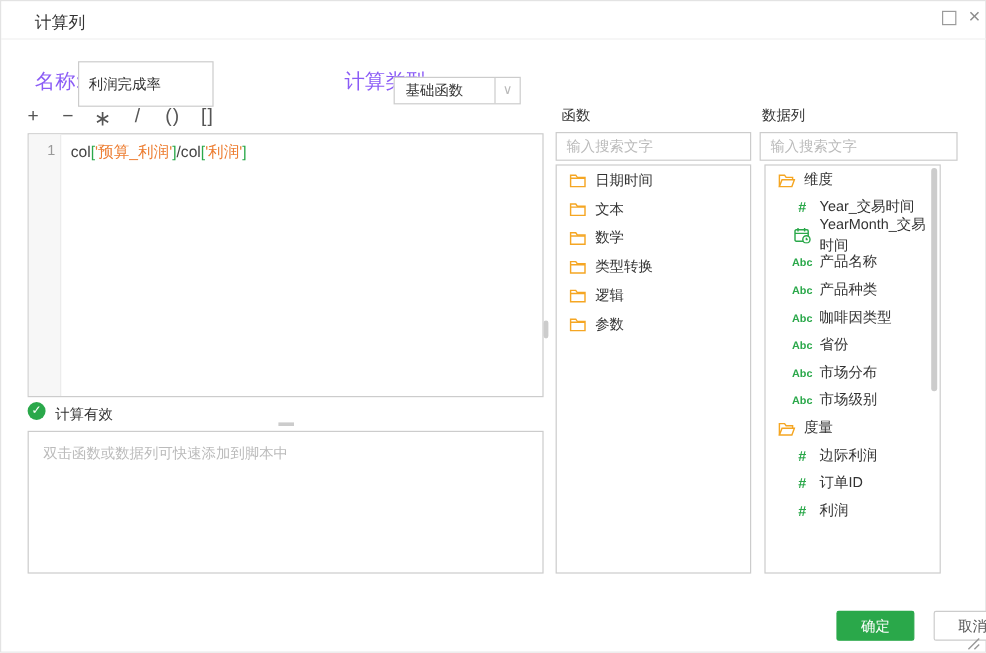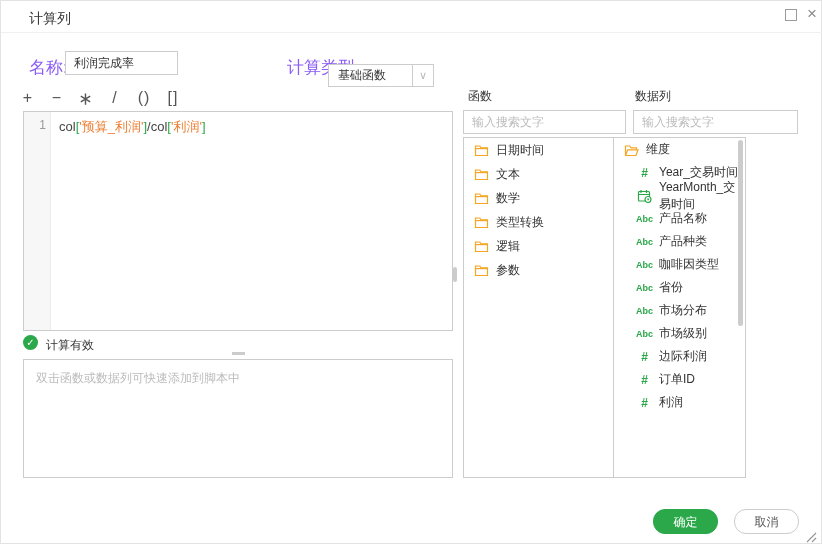--- a/index.html
+++ b/index.html
@@ -14,21 +14,21 @@
   .dialog{position:absolute;inset:0;background:#fff;border:1px solid #e3e3e3;}
 
   
   .dlg-title{position:absolute;left:28px;top:9px;font-size:14px;color:#333;}
   .win-btn-max{position:absolute;left:784px;top:8px;width:12px;height:12px;border:1px solid #9b9b9b;background:#fff;cursor:pointer;}
   .win-btn-close{position:absolute;left:802px;top:2px;width:18px;height:22px;font-size:17px;color:#8c8c8c;text-align:center;line-height:22px;cursor:pointer;}
   .dlg-divider{position:absolute;left:0;top:31px;width:822px;height:1px;background:#f0f0f0;}
 
   
   .lbl{position:absolute;font-size:17px;color:#8b5cf6;}
-  .name-input{position:absolute;left:64px;top:50px;width:113px;height:24px;border:1px solid #ccc;font-size:12px;color:#333;padding:0 8px;outline:none;font-family:inherit;}
+  .name-input{position:absolute;left:64px;top:50px;width:113px;height:38px;border:1px solid #ccc;font-size:12px;color:#333;padding:0 8px;outline:none;font-family:inherit;}
   .select-box{position:absolute;left:327px;top:63px;width:106px;height:23px;border:1px solid #ccc;background:#fff;cursor:pointer;}
   .select-value{position:absolute;left:9px;top:0;line-height:21px;font-size:12px;color:#333;}
   .select-caret{position:absolute;right:0;top:0;width:21px;height:21px;border-left:1px solid #ccc;color:#b9b9b9;font-size:11px;text-align:center;line-height:21px;}
 
   
   .editor-toolbar{position:absolute;left:19px;top:86px;height:22px;display:flex;align-items:center;gap:13px;}
   .tb-btn{min-width:16px;text-align:center;font-size:16px;color:#555;cursor:pointer;line-height:22px;letter-spacing:1px;}
   .tb-btn svg{display:block;margin-top:2px;}
 
   
@@ -52,33 +52,33 @@
 
   
   .panel-title-fn{position:absolute;left:467px;top:87px;font-size:12px;color:#333;}
   .panel-title-col{position:absolute;left:634px;top:87px;font-size:12px;color:#333;}
   .search-input{position:absolute;height:24px;border:1px solid #ccc;font-size:12px;padding:0 8px;outline:none;font-family:inherit;color:#333;}
   .search-input::placeholder{color:#bbb;}
   .fn-search{left:462px;top:109px;width:163px;}
   .col-search{left:632px;top:109px;width:165px;}
   .list-box{position:absolute;border:1px solid #ccc;background:#fff;overflow:hidden;}
   .fn-list{left:462px;top:136px;width:163px;height:341px;}
-  .col-list{left:612px;top:136px;width:133px;height:341px;}
+  .col-list{left:636px;top:136px;width:147px;height:341px;}
   .list-item{display:flex;align-items:center;height:24px;padding-left:9px;cursor:pointer;font-size:12px;color:#333;}
   .col-list .list-item{height:23px;}
   .list-item.indent-1{padding-left:22px;}
   .li-icon{width:17px;display:flex;align-items:center;justify-content:center;flex:none;margin-right:6px;}
   .icon-folder{color:var(--folder-orange);}
   .icon-cal{color:var(--accent-green);}
   .glyph-number{color:var(--accent-green);font-weight:bold;font-size:12px;}
   .glyph-text{color:var(--accent-green);font-weight:bold;font-size:9px;letter-spacing:0;}
   .col-scrollbar{position:absolute;right:2px;top:2px;width:5px;height:186px;background:#ccc;border-radius:3px;cursor:pointer;}
 
   
-  .btn{position:absolute;top:508px;width:65px;height:25px;font-size:12px;border-radius:12px;text-align:center;line-height:25px;cursor:pointer;}
+  .btn{position:absolute;top:508px;width:65px;height:25px;font-size:12px;border-radius:2px;text-align:center;line-height:25px;cursor:pointer;margin-left:44px;}
   .btn-ok{left:652px;background:var(--accent-green);color:#fff;border:1px solid var(--accent-green);}
   .btn-cancel{left:733px;background:#fff;color:#555;border:1px solid #ccc;}
   .resize-corner{position:absolute;right:4px;bottom:3px;width:11px;height:11px;cursor:nwse-resize;}
 </style>
 </head>
 <body>
 
 <div class="dialog">
 
   <div class="dlg-title">计算列</div>
@@ -239,20 +239,29 @@
           <span class="glyph-text">Abc</span>
         </span>
         <span>市场分布</span>
       </div>
       <div class="list-item indent-1">
         <span class="li-icon">
           <span class="glyph-text">Abc</span>
         </span>
         <span>市场级别</span>
       </div>
+      <div class="list-item">
+        <span class="li-icon icon-folder">
+          <svg width="15" height="14" viewBox="0 0 15 14">
+            <path d="M1.5 12.5 v-9.5 h4.3 l1.3 1.8 h5.4 v2" stroke="currentColor" stroke-width="1.2" fill="none"></path>
+            <path d="M1.5 12.5 l2.2-5.7 h10.3 l-2.1 5.7 z" stroke="currentColor" stroke-width="1.2" fill="none"></path>
+          </svg>
+        </span>
+        <span>度量</span>
+      </div>
       <div class="list-item indent-1">
         <span class="li-icon">
           <span class="glyph-number">#</span>
         </span>
         <span>边际利润</span>
       </div>
       <div class="list-item indent-1">
         <span class="li-icon">
           <span class="glyph-number">#</span>
         </span>

